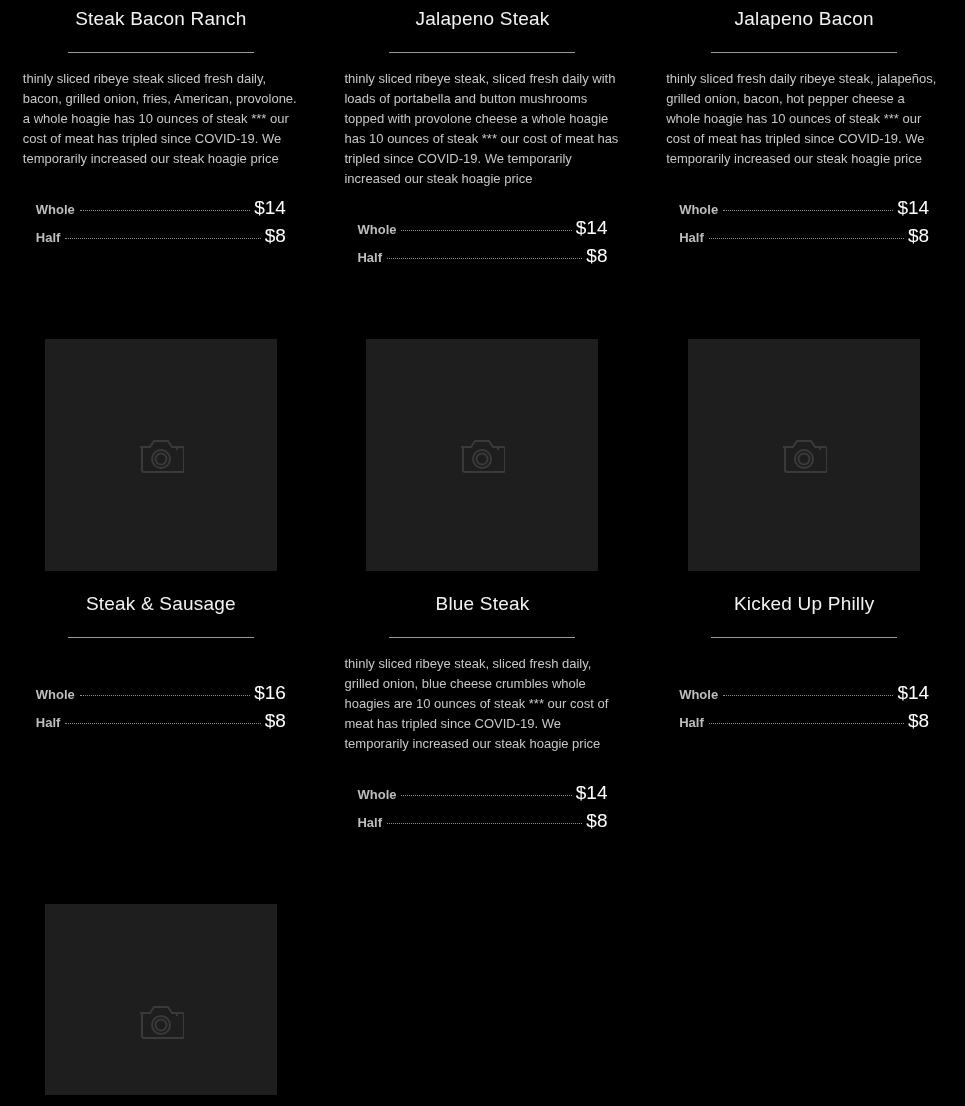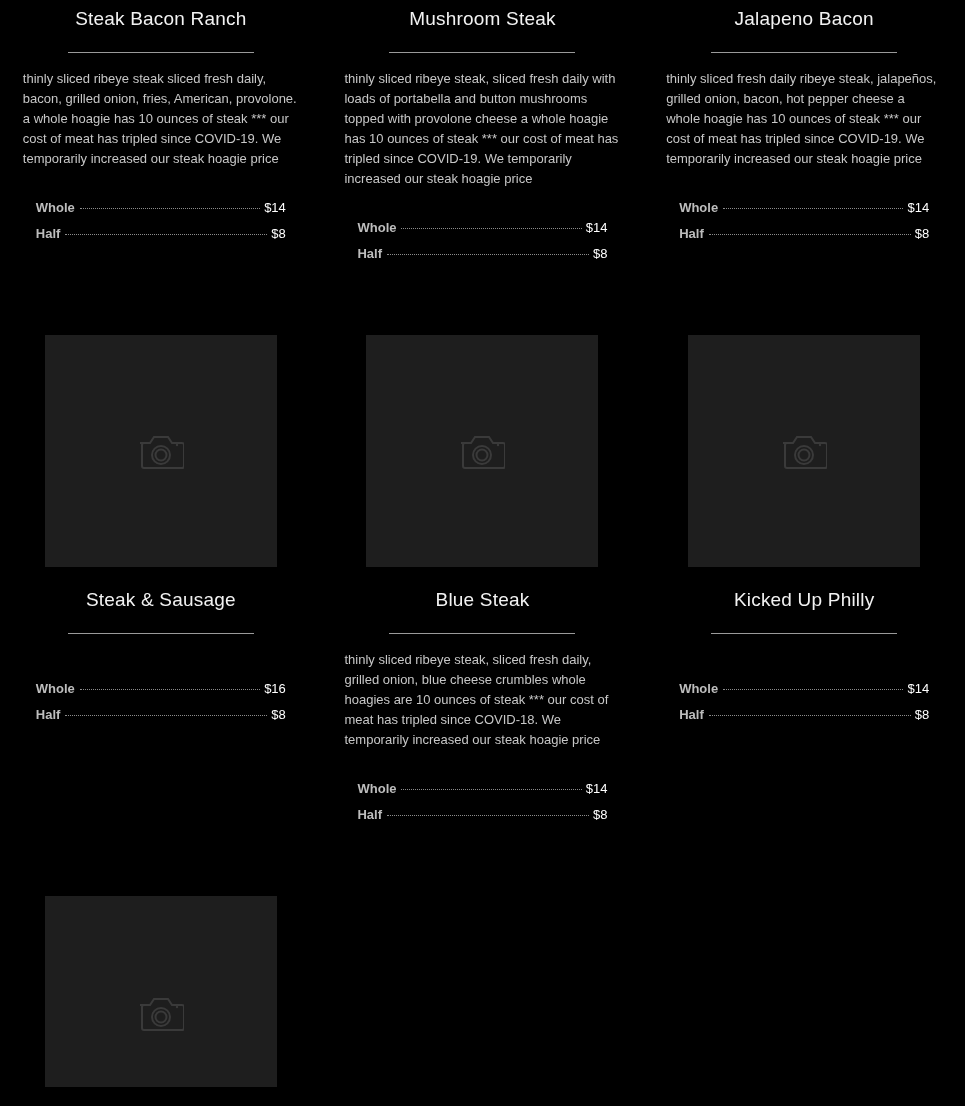--- a/index.html
+++ b/index.html
@@ -103,21 +103,21 @@
     flex: 1 1 auto;
     margin: 0 4px 0 5px;
     border-bottom: 1px dotted #8c8c8c;
     position: relative;
     top: -3px;
     min-width: 10px;
   }
   .price-value {
     color: #ffffff;
     flex: none;
-    font-size: 13px;
+    font-size: 19px;
   }
 
   
   .row-gap { height: 56px; width: 100%; grid-column: 1 / -1; }
 </style>
 </head>
 <body>
 
 <div class="menu-grid">
 
@@ -133,21 +133,21 @@
       </li>
       <li class="price-row">
         <span class="price-label">Half</span>
         <span class="price-leader"></span>
         <span class="price-value">$8</span>
       </li>
     </ul>
   </div>
 
   <div class="menu-item">
-    <h3 class="item-title">Mushroom Steak</h3>
+    <h3 class="item-title">Jalapeno Steak</h3>
     <div class="title-divider"></div>
     <p class="item-desc">thinly sliced ribeye steak, sliced fresh daily with loads of portabella and button mushrooms topped with provolone cheese a whole hoagie has 10 ounces of steak *** our cost of meat has tripled since COVID-19. We temporarily increased our steak hoagie price</p>
     <ul class="price-list">
       <li class="price-row">
         <span class="price-label">Whole</span>
         <span class="price-leader"></span>
         <span class="price-value">$14</span>
       </li>
       <li class="price-row">
         <span class="price-label">Half</span>
@@ -210,21 +210,21 @@
         <svg width="46" height="38" viewBox="0 0 46 38" fill="none" stroke="#3a3a3a" stroke-width="2">
           <path d="M2 11 h10 l4 -6 h14 l4 6 h10 a2 2 0 0 1 2 2 v21 a2 2 0 0 1 -2 2 h-38 a2 2 0 0 1 -2 -2 v-21 a2 2 0 0 1 2 -2 z"></path>
           <circle cx="23" cy="23" r="9"></circle>
           <circle cx="23" cy="23" r="5.5"></circle>
           <circle cx="39" cy="13" r="1.2" fill="#3a3a3a" stroke="none"></circle>
         </svg>
       </span>
     </div>
     <h3 class="item-title">Blue Steak</h3>
     <div class="title-divider"></div>
-    <p class="item-desc">thinly sliced ribeye steak, sliced fresh daily, grilled onion, blue cheese crumbles whole hoagies are 10 ounces of steak *** our cost of meat has tripled since COVID-18. We temporarily increased our steak hoagie price</p>
+    <p class="item-desc">thinly sliced ribeye steak, sliced fresh daily, grilled onion, blue cheese crumbles whole hoagies are 10 ounces of steak *** our cost of meat has tripled since COVID-19. We temporarily increased our steak hoagie price</p>
     <ul class="price-list">
       <li class="price-row">
         <span class="price-label">Whole</span>
         <span class="price-leader"></span>
         <span class="price-value">$14</span>
       </li>
       <li class="price-row">
         <span class="price-label">Half</span>
         <span class="price-leader"></span>
         <span class="price-value">$8</span>

